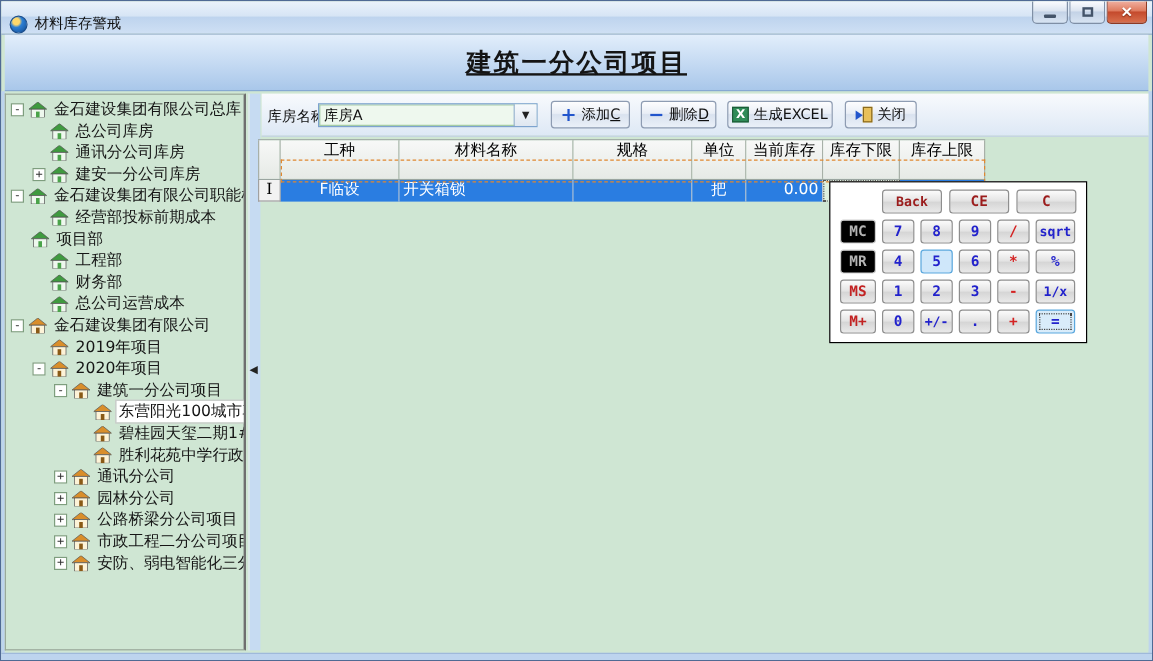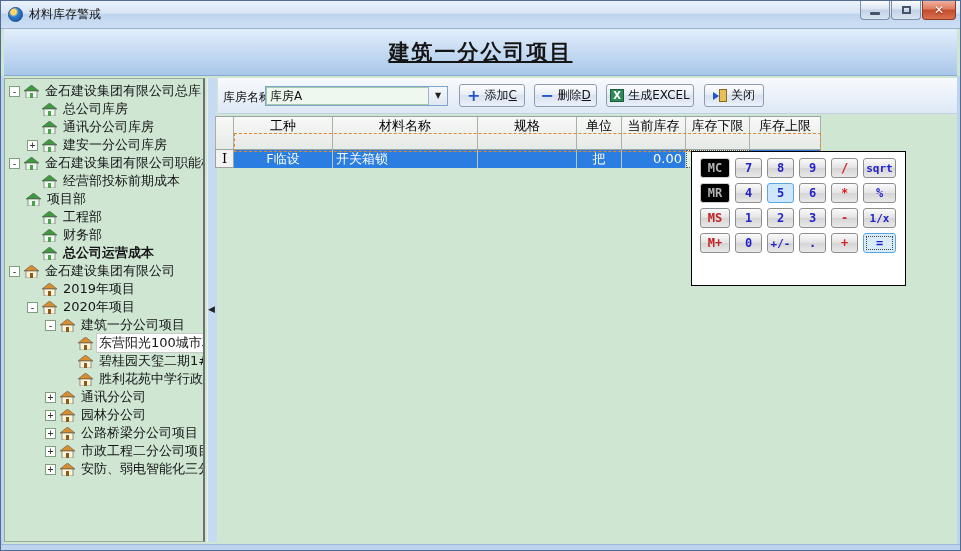--- a/index.html
+++ b/index.html
@@ -5,21 +5,21 @@
   html,body{margin:0;padding:0;background:#888;}
   *{box-sizing:border-box;}
   #app{
     position:relative;width:961px;height:551px;overflow:hidden;
     font-family:"DejaVu Sans","Liberation Sans",sans-serif;font-size:12px;
     border:1px solid #4f6a94;background:#cfe6d3;
   }
   
   .titlebar{position:absolute;left:0;top:0;right:0;height:28px;
     background:linear-gradient(#eaf2fb 0%,#d7e5f5 45%,#bed4ee 50%,#cfe0f4 100%);
-    border-bottom:1px solid #9ab1cf;display:flex;align-items:center;padding-left:7px;}
+    border-bottom:1px solid #9ab1cf;display:flex;align-items:flex-end;padding-left:7px;font-family:Liberation Serif, serif;}
   .appicon{width:15px;height:15px;border-radius:50%;
     background:radial-gradient(circle at 35% 30%,#ffd86b 0 22%,#2d7fd4 40%,#11498e 100%);
     border:1px solid #1d4f8c;margin-right:6px;}
   .apptitle{color:#111;font-size:12px;}
   .wincontrols{position:absolute;top:0;right:4px;display:flex;}
   .wbtn{width:30px;height:19px;margin-left:1px;border:1px solid #7f8fa5;border-top:none;
     border-radius:0 0 4px 4px;display:flex;align-items:center;justify-content:center;
     background:linear-gradient(#fbfcfe,#dbe4f0 45%,#c3d2e6 50%,#d8e4f2 100%);}
   .wbtn.close{width:34px;background:linear-gradient(#f0b0a0,#de7a5e 45%,#c44a2c 50%,#d8704e 100%);border-color:#8c3a24;}
   .glyph-min{width:10px;height:3px;background:#44546a;border-radius:1px;margin-top:6px;}
@@ -212,21 +212,21 @@
       </div>
       <div class="tree-item" style="padding-left: 22px;">
         <span class="expand-spacer"></span>
         <span class="house"><svg width="15" height="13" viewBox="0 0 15 13">
             <polygon points="7.5,0 15,6 0,6" fill="#3f9a3f" stroke="#555" stroke-width="0.6"></polygon>
             <rect x="2" y="6" width="11" height="7" fill="#eef8ee" stroke="#555" stroke-width="0.6"></rect>
             <rect x="6" y="8" width="3" height="5" fill="#4aa34a"></rect>
           </svg></span>
         <span class="tree-label">财务部</span>
       </div>
-      <div class="tree-item" style="padding-left: 22px; font-weight: bold;">
+      <div class="tree-item" style="padding-left: 22px;">
         <span class="expand-spacer"></span>
         <span class="house"><svg width="15" height="13" viewBox="0 0 15 13">
             <polygon points="7.5,0 15,6 0,6" fill="#3f9a3f" stroke="#555" stroke-width="0.6"></polygon>
             <rect x="2" y="6" width="11" height="7" fill="#eef8ee" stroke="#555" stroke-width="0.6"></rect>
             <rect x="6" y="8" width="3" height="5" fill="#4aa34a"></rect>
           </svg></span>
         <span class="tree-label">总公司运营成本</span>
       </div>
       <div class="tree-item" style="padding-left: 4px;">
         <span class="expand-box">-</span>
@@ -396,20 +396,25 @@
         <span class="ed-btn">
           <span class="arr">▼</span>
         </span>
       </div>
       <div class="td r" style="width:71px;">50.00</div>
     </div>
   </div>
   <div class="row-focus"></div>
 
   <div class="calculator" id="calc">
+    <div class="calc-top" id="calc-top">
+        <button class="cbtn cmd small">Back</button>
+        <button class="cbtn cmd">CE</button>
+        <button class="cbtn cmd">C</button>
+      </div>
     <div class="calc-grid" id="calc-grid">
         <button class="cbtn memdis">MC</button>
         <button class="cbtn num">7</button>
         <button class="cbtn num">8</button>
         <button class="cbtn num">9</button>
         <button class="cbtn op">/</button>
         <button class="cbtn fn small">sqrt</button>
         <button class="cbtn memdis">MR</button>
         <button class="cbtn num">4</button>
         <button class="cbtn num hover">5</button>

